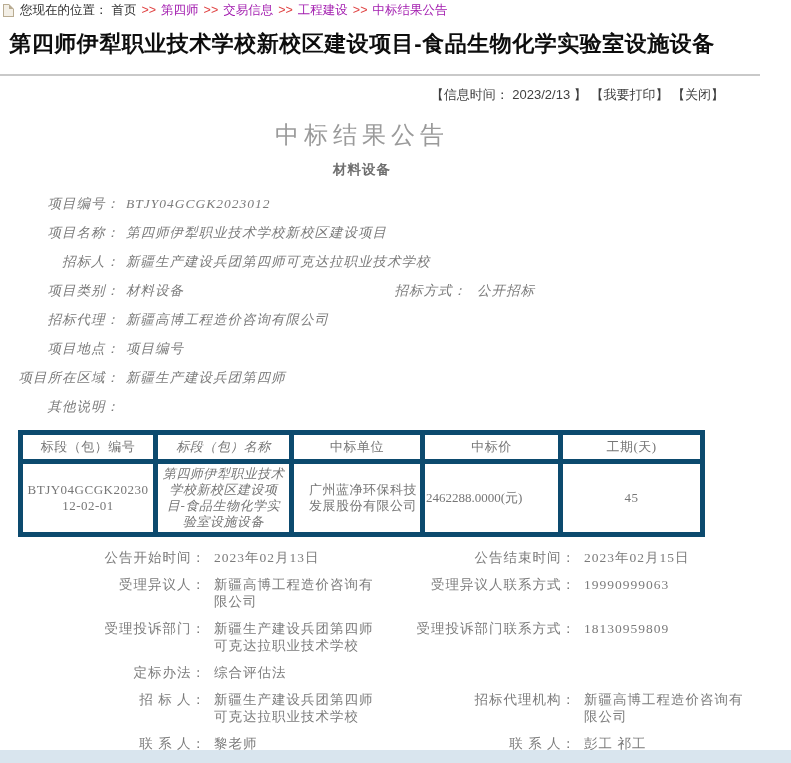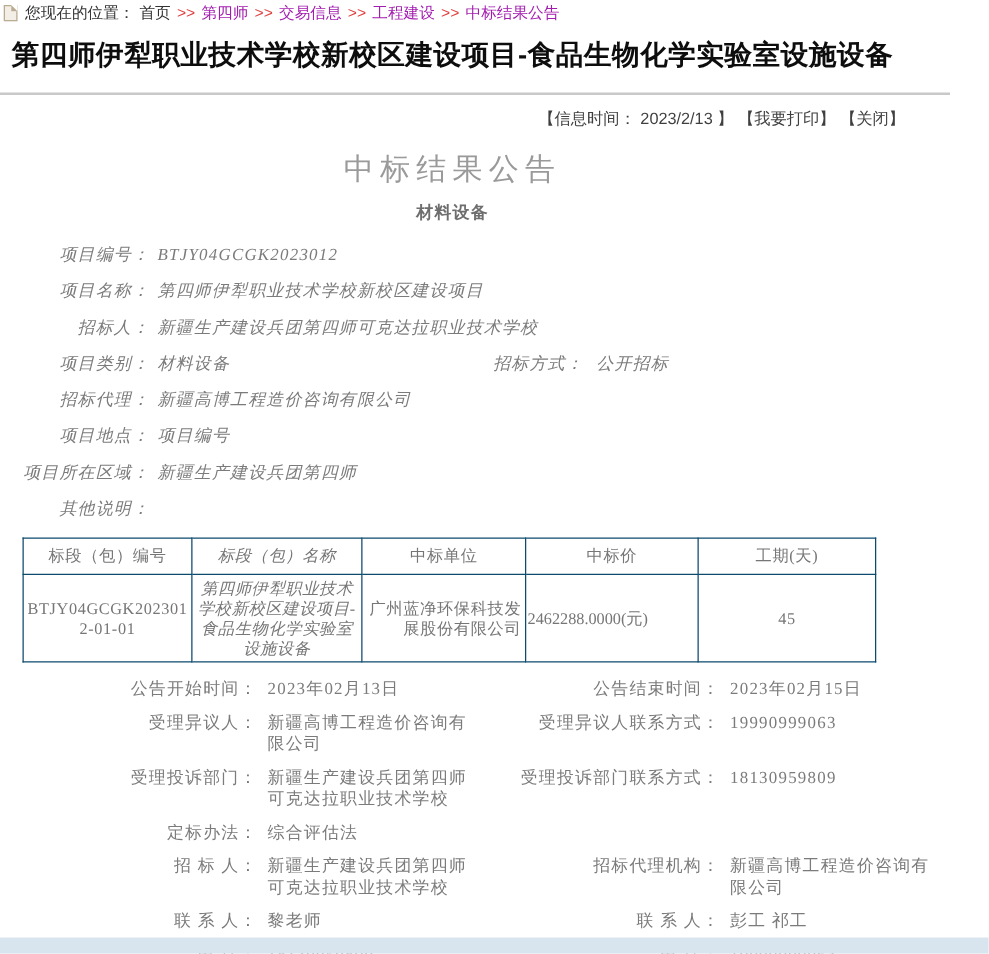--- a/index.html
+++ b/index.html
@@ -36,21 +36,21 @@
   .frow { padding:6px 0; line-height:17px;font-style:italic; }
   .flabel { display:inline-block; width:120px; text-align:right; vertical-align:top; letter-spacing:1px; }
   .fvalue { display:inline-block; margin-left:6px; vertical-align:top; letter-spacing:1px; }
   .fvalue.w1 { width:255px; }
   .flabel2 { display:inline-block; width:86px; text-align:right; vertical-align:top; letter-spacing:1px; }
   .fvalue2 { display:inline-block; margin-left:10px; vertical-align:top; letter-spacing:1px; }
 
   
   .rtable { margin:9px 0 0 18px; border-collapse:collapse; table-layout:fixed;
     font-family:"Liberation Serif","DejaVu Serif",serif; font-size:13px; color:#767676; }
-  .rtable th, .rtable td { border:1px solid #0c4a6e; padding:2px 3px; font-weight:normal;
+  .rtable th, .rtable td { border:5px solid #0c4a6e; padding:2px 3px; font-weight:normal;
     text-align:center; line-height:16px; letter-spacing:0.5px; }
   .rtable th { height:29px; }
   .rtable td { height:70px; vertical-align:middle; }
   .rtable .c0 { width:135px; word-break:break-all; }
   .rtable .c1 { width:136px;font-style:italic; }
   .rtable .c2 { width:131px; }
   .rtable .c3 { width:138px; }
   .rtable .c4 { width:142px; }
   .rtable td.c2 { text-align:right; padding-left:5px; }
   .rtable td.c3 { text-align:left; padding-left:1px; letter-spacing:0;margin-top:44px; }
@@ -129,21 +129,21 @@
       <tr>
         <th class="c0">标段（包）编号</th>
         <th class="c1">标段（包）名称</th>
         <th class="c2">中标单位</th>
         <th class="c3">中标价</th>
         <th class="c4">工期(天)</th>
       </tr>
     </thead>
     <tbody>
       <tr>
-        <td class="c0">BTJY04GCGK2023012-01-01</td>
+        <td class="c0">BTJY04GCGK2023012-02-01</td>
         <td class="c1">第四师伊犁职业技术学校新校区建设项目-食品生物化学实验室设施设备</td>
         <td class="c2">广州蓝净环保科技发展股份有限公司</td>
         <td class="c3">2462288.0000(元)</td>
         <td class="c4">45</td>
       </tr>
     </tbody>
   </table>
 
   <div class="details">
     <div class="drow">

